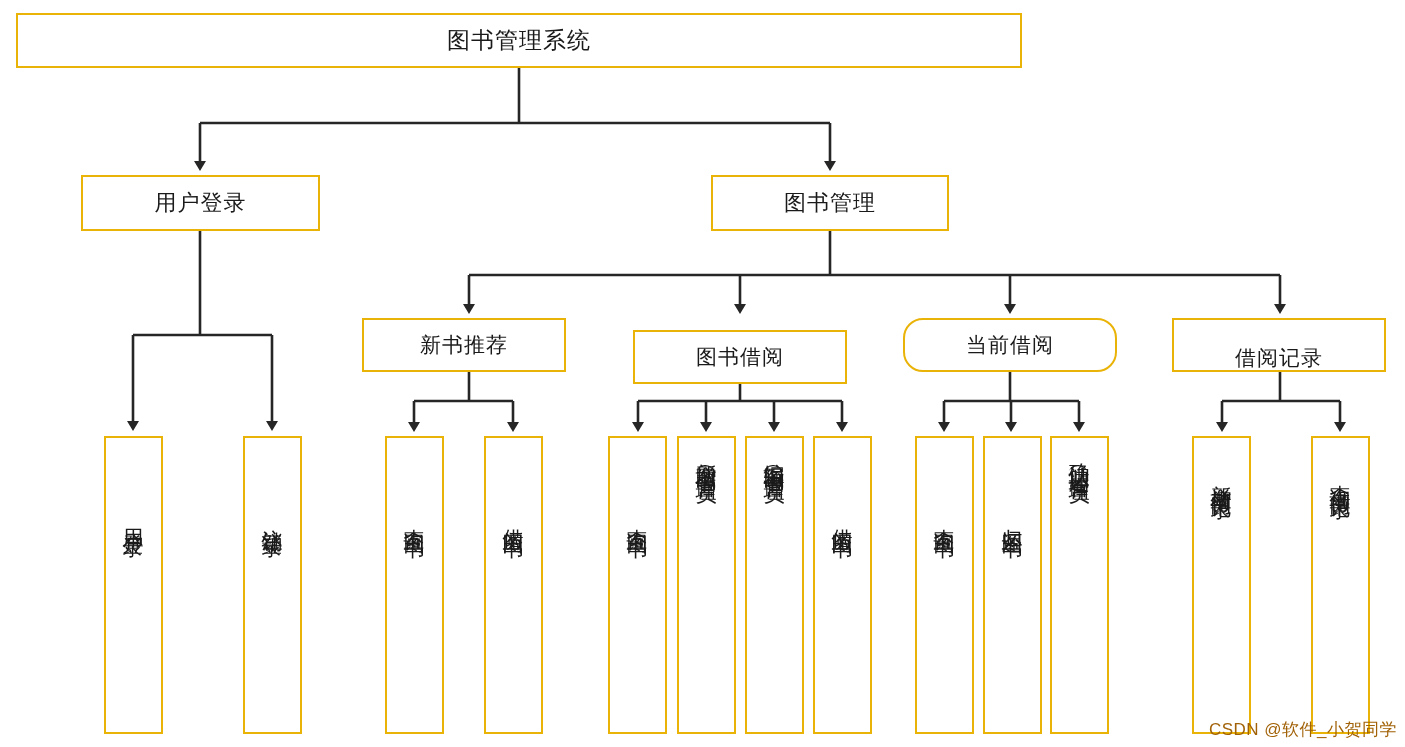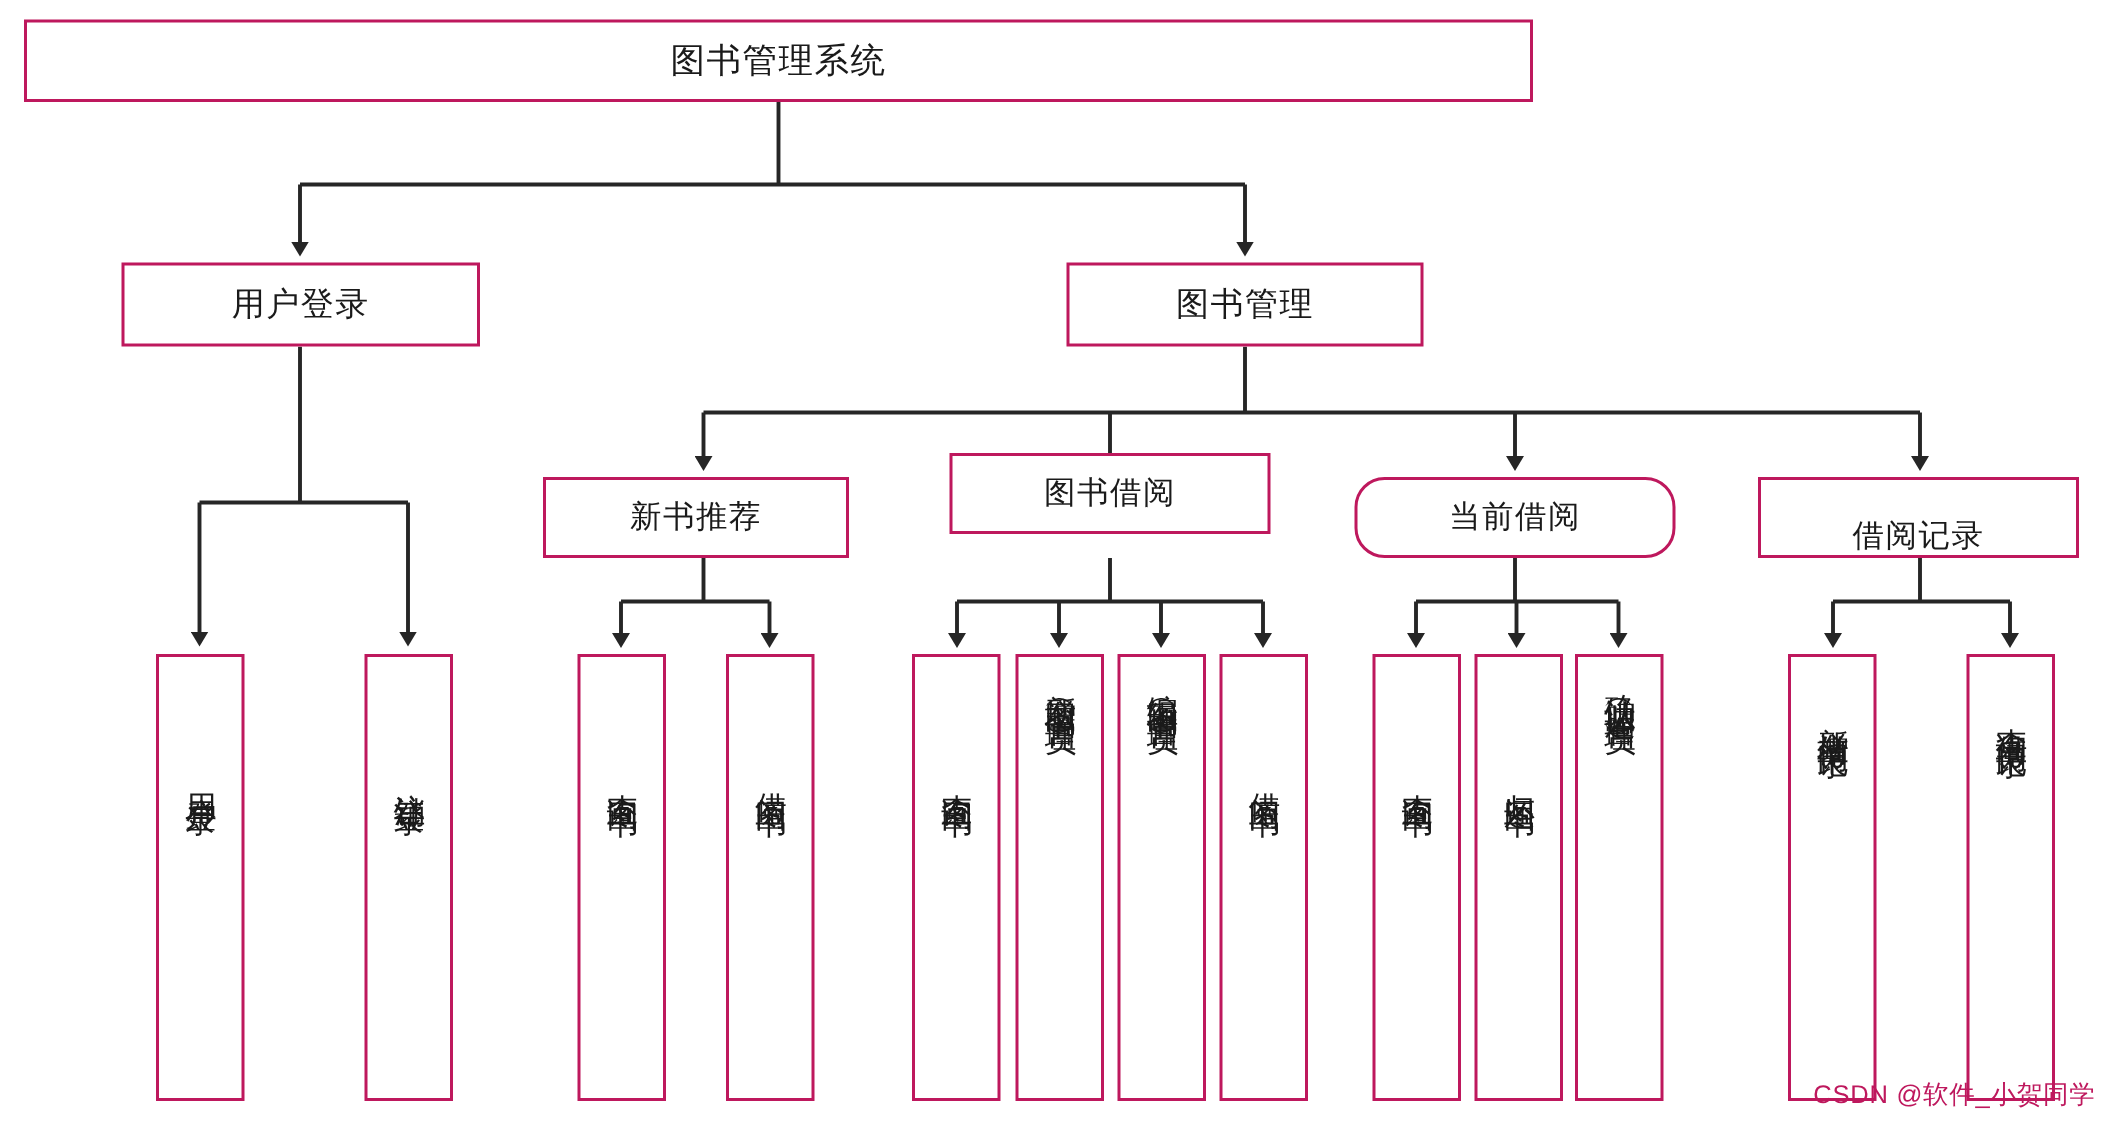--- a/index.html
+++ b/index.html
@@ -21,21 +21,21 @@
     position: absolute;
     left: 0;
     top: 0;
     width: 1405px;
     height: 747px;
     pointer-events: none;
   }
   .node {
     position: absolute;
     box-sizing: border-box;
-    border: 2px solid #be185d;
+    border: 2px solid #eab308;
     background: #ffffff;
     display: flex;
     align-items: center;
     justify-content: center;
     color: #1a1a1a;
   }
   .node .label {
     font-size: 22px;
     line-height: 1.15;
     letter-spacing: 1px;
@@ -56,21 +56,21 @@
   }
   .node.root .label { font-size: 23px; }
   .node.lvl1 .label { font-size: 22px; }
   .node.lvl2 .label { font-size: 21px; }
 
   .watermark {
     position: absolute;
     right: 8px;
     bottom: 6px;
     font-size: 17px;
-    color: #be185d;
+    color: #a16207;
     letter-spacing: 0.5px;
     white-space: nowrap;
   }
 </style>
 </head>
 <body>
 
 <div id="canvas">
 
   <svg class="wires" viewBox="0 0 1405 747" width="1405" height="747" xmlns="http://www.w3.org/2000/svg">
@@ -144,21 +144,21 @@
   </div>
 
   <div class="node lvl1" style="left:711px; top:175px; width:238px; height:56px;">
     <span class="label">图书管理</span>
   </div>
 
   <div class="node lvl2" style="left:362px; top:318px; width:204px; height:54px;">
     <span class="label">新书推荐</span>
   </div>
 
-  <div class="node lvl2" style="left:633px; top:302px; width:214px; height:54px;">
+  <div class="node lvl2" style="left:633px; top:330px; width:214px; height:54px;">
     <span class="label">图书借阅</span>
   </div>
 
   <div class="node lvl2" style="left:903px; top:318px; width:214px; height:54px;border-radius:20px;">
     <span class="label">当前借阅</span>
   </div>
 
   <div class="node lvl2" style="left:1172px; top:318px; width:214px; height:54px;align-items:flex-end;">
     <span class="label">借阅记录</span>
   </div>

